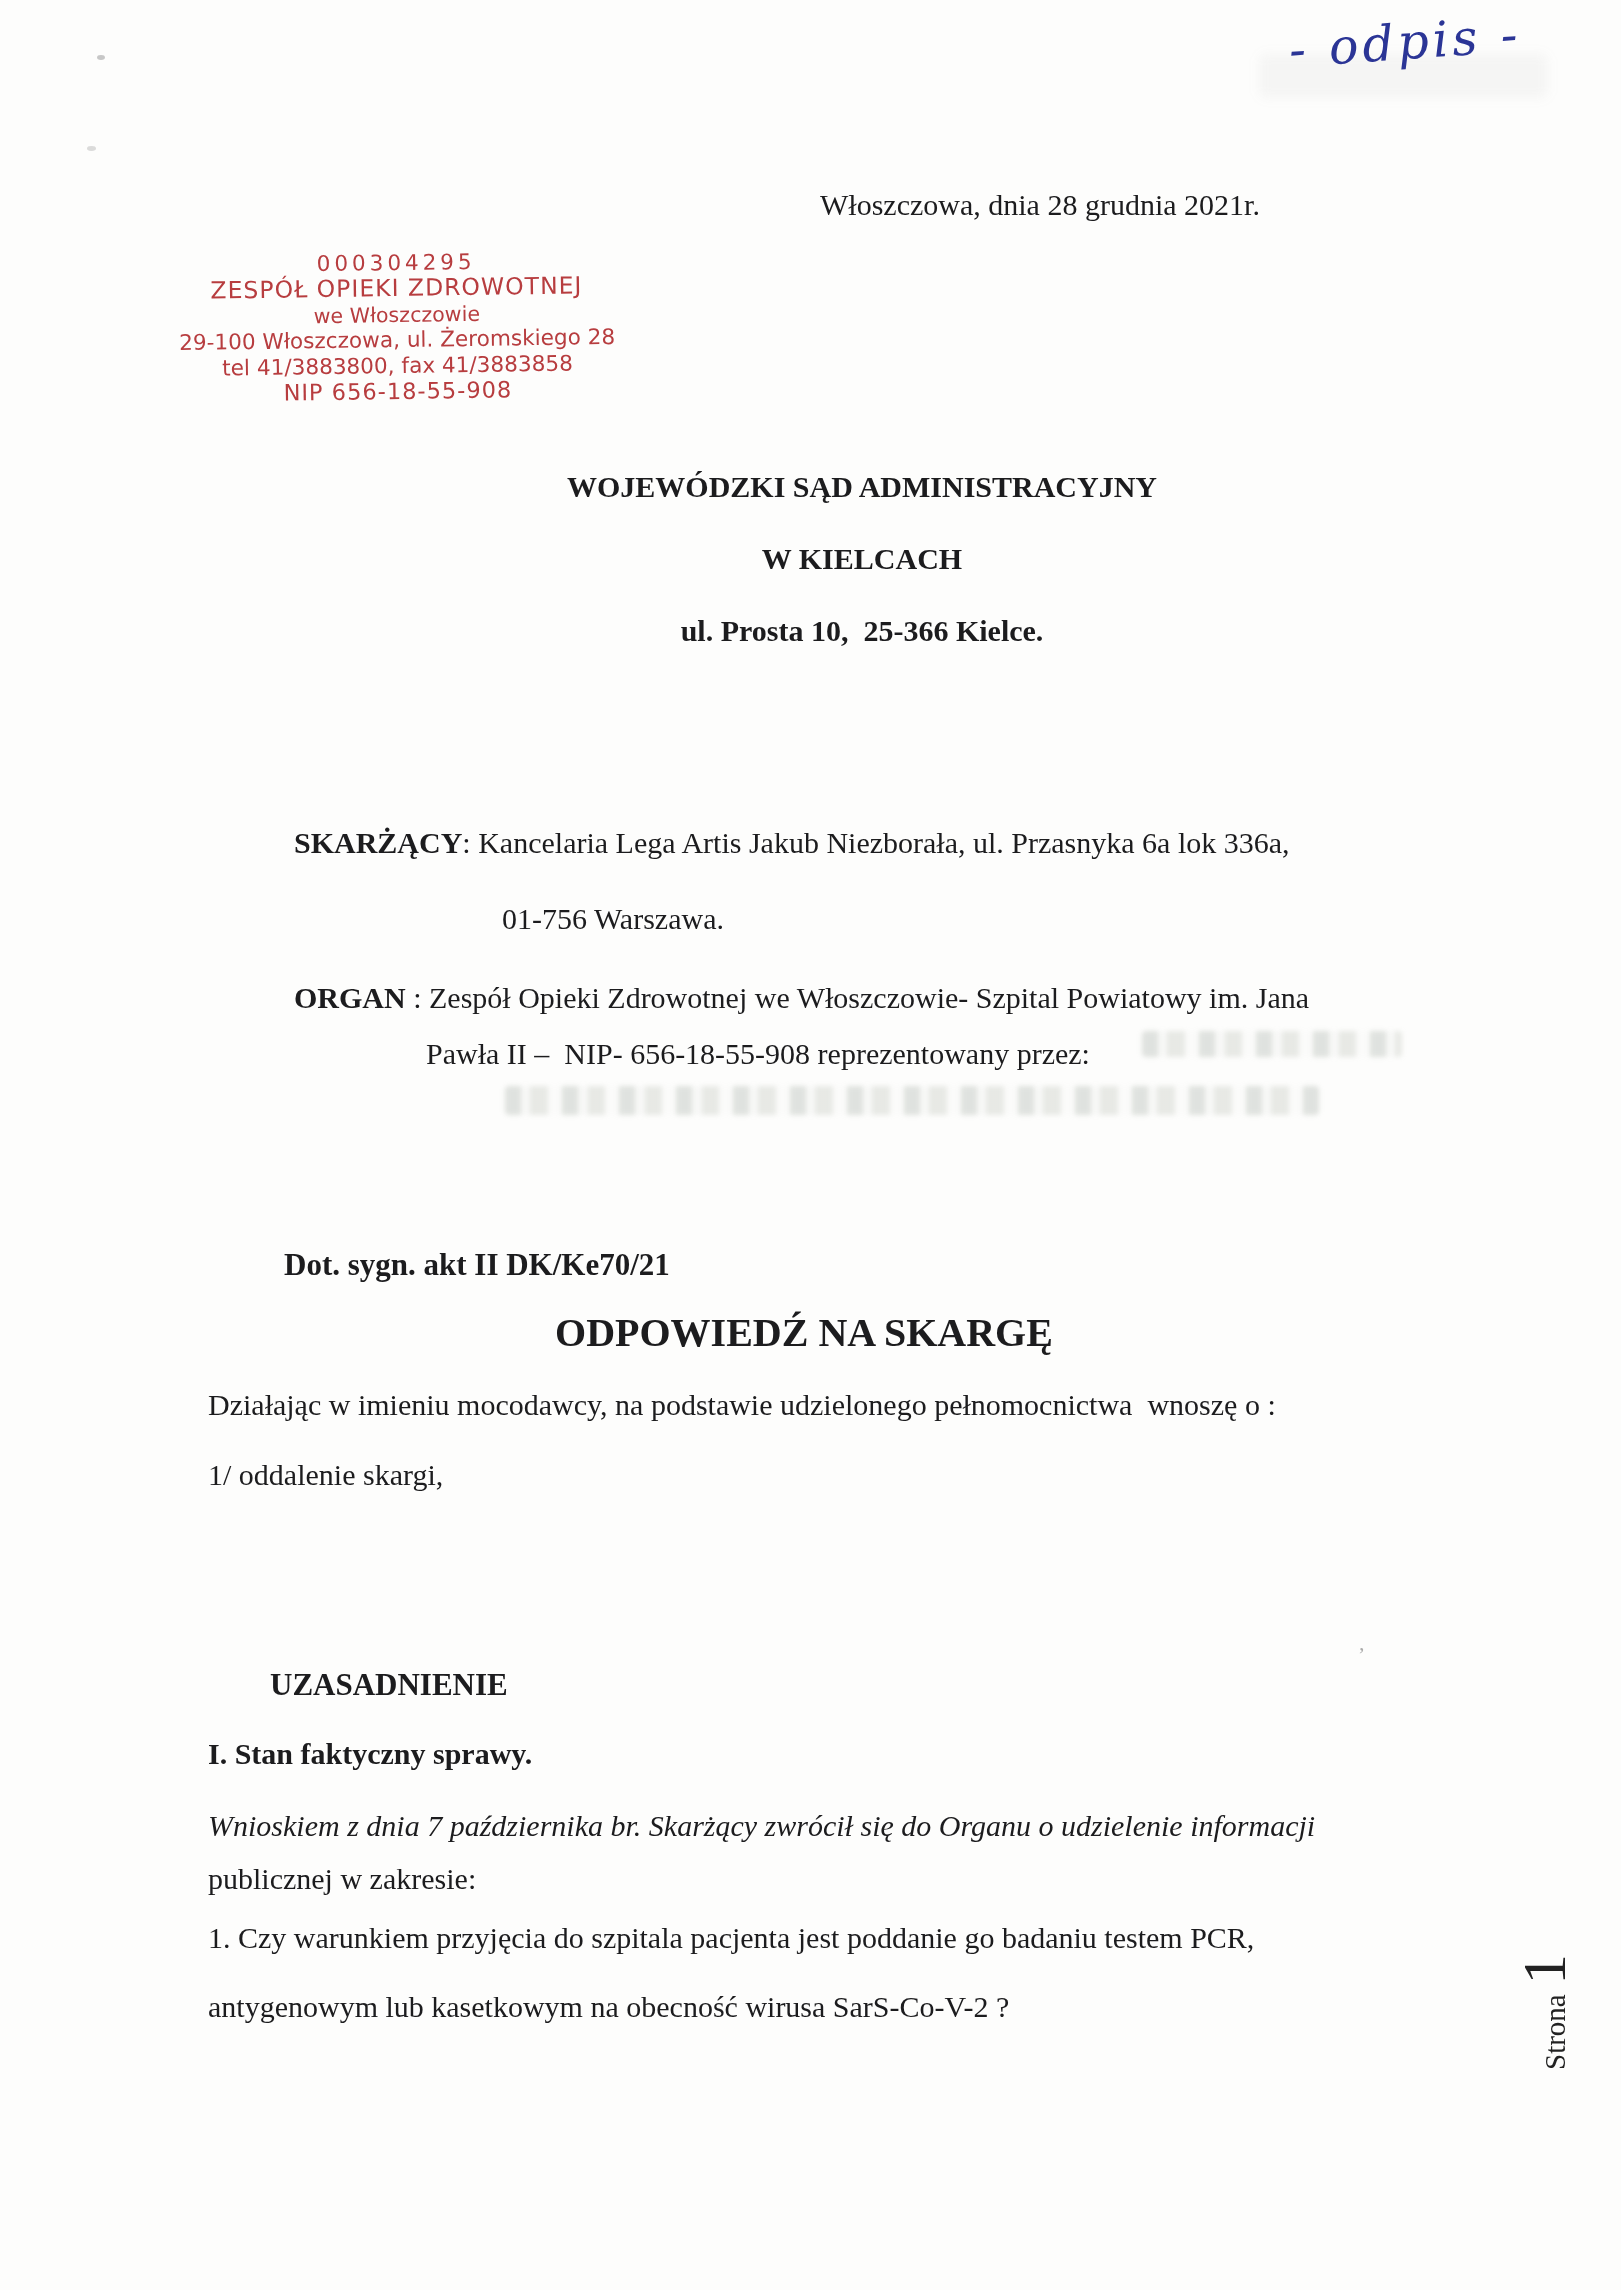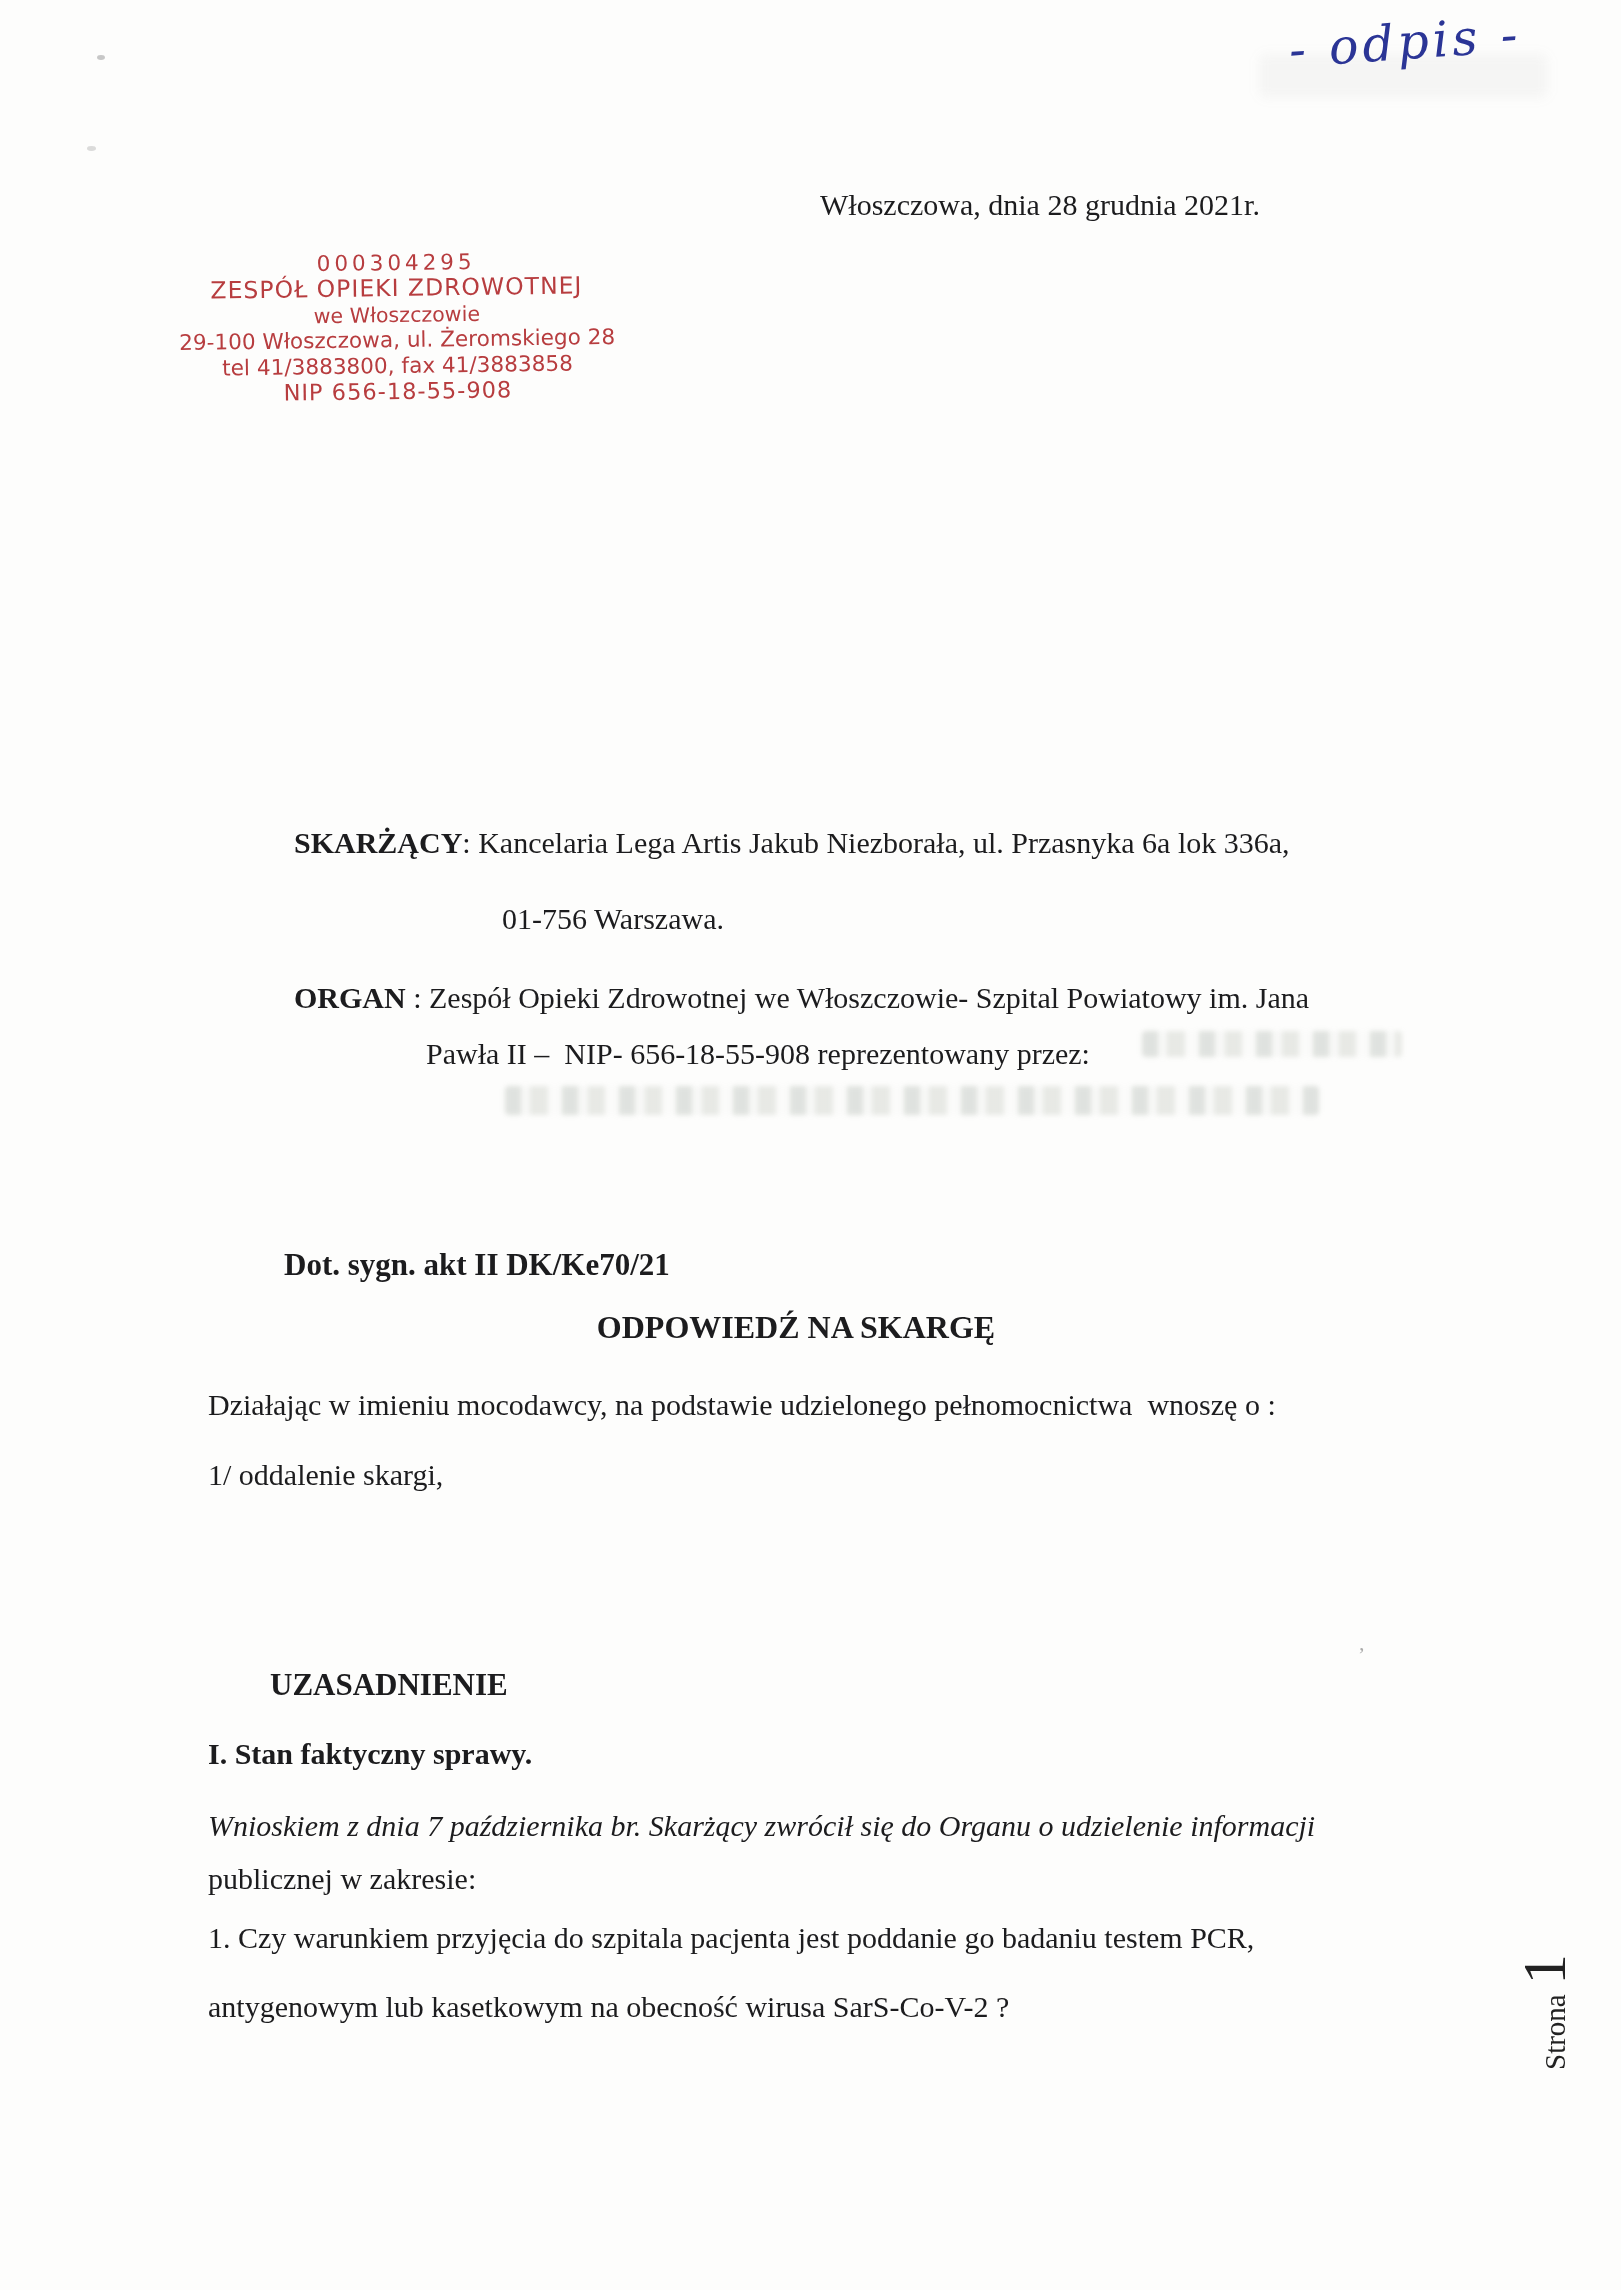--- a/index.html
+++ b/index.html
@@ -70,22 +70,22 @@
     background:repeating-linear-gradient(90deg,
       rgba(148,158,148,0.28) 0px 15.7px,
       rgba(148,158,148,0.05) 15.7px 25.5px,
       rgba(158,165,150,0.22) 25.5px 43px,
       rgba(148,158,148,0.02) 43px 57px);
     filter:blur(2.9px);
     border-radius:3.9px;
   }
 
   .doc-title{
-    position:absolute;left:306px;top:1309px;width:980px;
-    text-align:center;font-weight:bold;font-size:32px;white-space:pre;
+    position:absolute;left:314px;top:1309px;width:980px;
+    text-align:center;font-weight:bold;font-size:40px;white-space:pre;
   }
   .uzasadnienie{
     position:absolute;left:270px;top:1667px;width:980px;
     text-align:left;font-weight:bold;font-size:31px;white-space:pre;
   }
 
   
   .strona{
     position:absolute;left:1514px;top:2070px;width:127px;height:69px;
     transform:rotate(-90deg);transform-origin:top left;
@@ -110,20 +110,25 @@
 
   <div class="stamp">
     <div class="s1">000304295</div>
     <div class="s2">ZESPÓŁ OPIEKI ZDROWOTNEJ</div>
     <div class="s3">we Włoszczowie</div>
     <div class="s4">29-100 Włoszczowa, ul. Żeromskiego 28</div>
     <div class="s5">tel 41/3883800, fax 41/3883858</div>
     <div class="s6">NIP 656-18-55-908</div>
   </div>
 
+  <div class="court">
+    <div>WOJEWÓDZKI SĄD ADMINISTRACYJNY</div>
+    <div>W KIELCACH</div>
+    <div>ul. Prosta 10,  25-366 Kielce.</div>
+  </div>
 
   <div class="abs body-text" style="left:294px;top:826px;"><span class="b">SKARŻĄCY</span><span>: Kancelaria Lega Artis Jakub Niezborała, ul. Przasnyka 6a lok 336a,</span></div>
   <div class="abs body-text" style="left:502px;top:902px;">01-756 Warszawa.</div>
 
   <div class="abs body-text" style="left:294px;top:981px;"><span class="b">ORGAN</span><span> : Zespół Opieki Zdrowotnej we Włoszczowie- Szpital Powiatowy im. Jana</span></div>
   <div class="abs body-text" style="left:426px;top:1037px;">Pawła II –  NIP- 656-18-55-908 reprezentowany przez:</div>
 
   <div class="ghost" style="left:1142px;top:1031px;width:260px;height:25.5px;"></div>
   <div class="ghost" style="left:505px;top:1086px;width:814px;height:29px;"></div>
 

